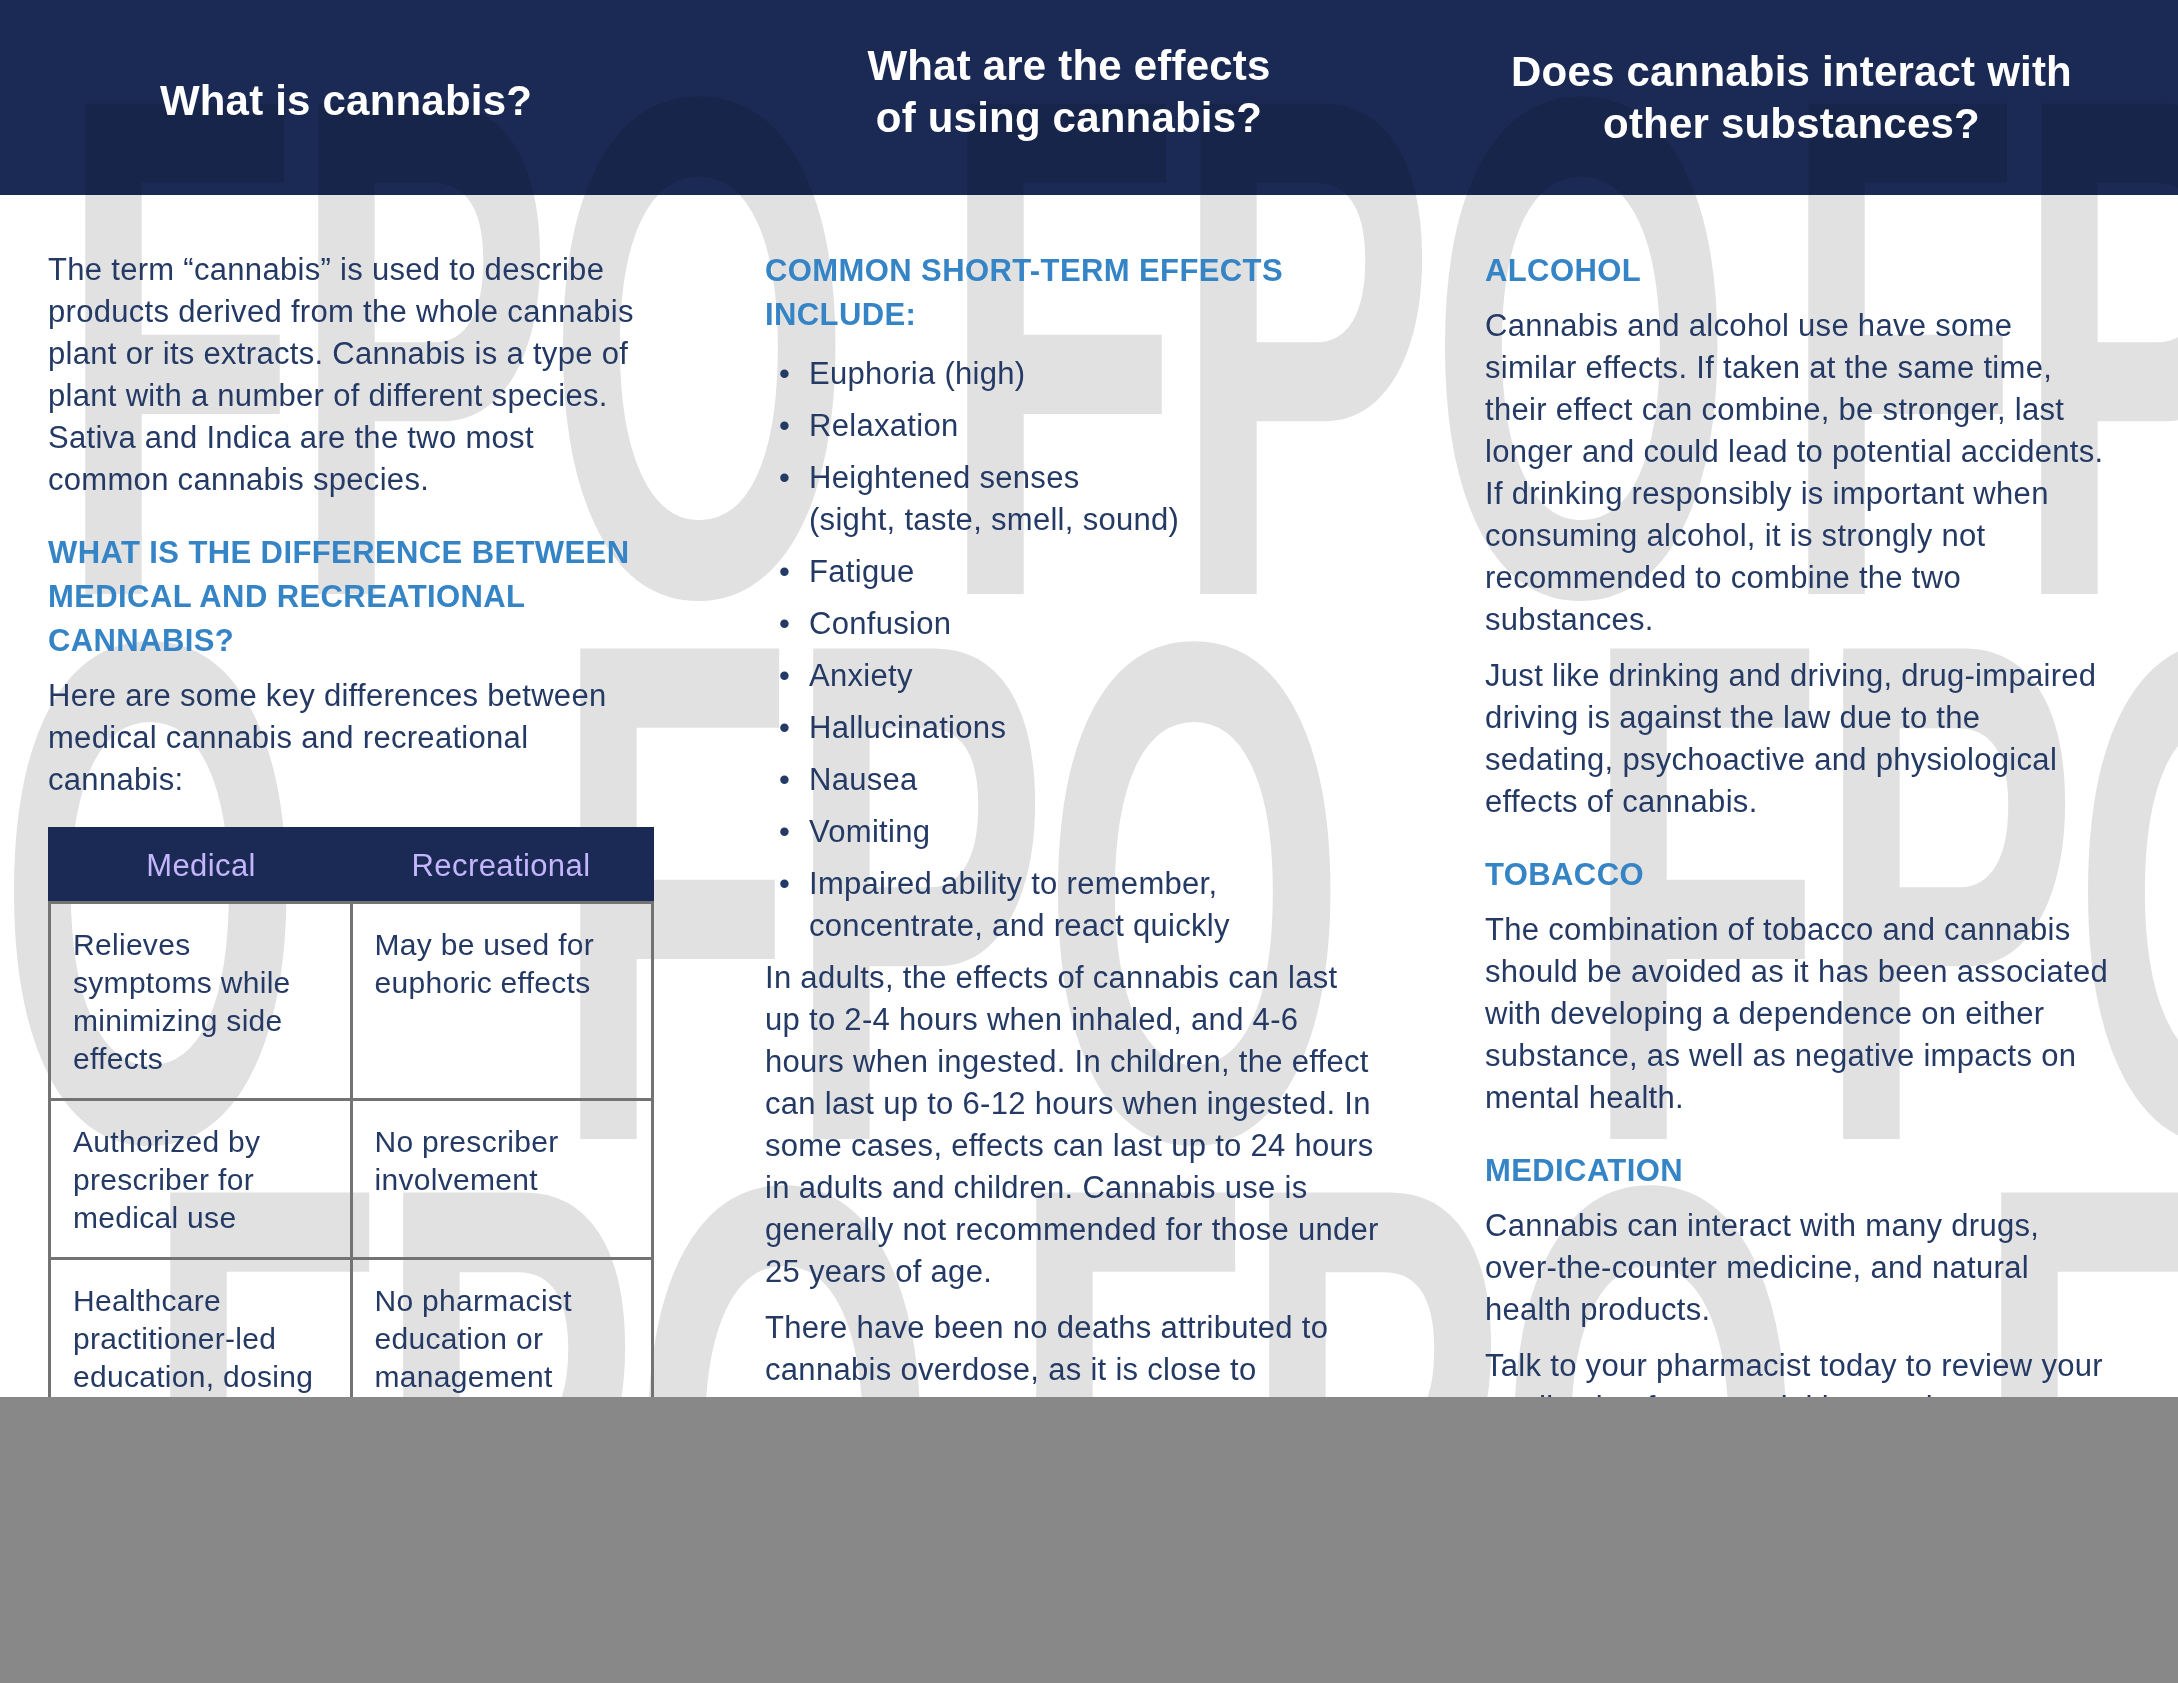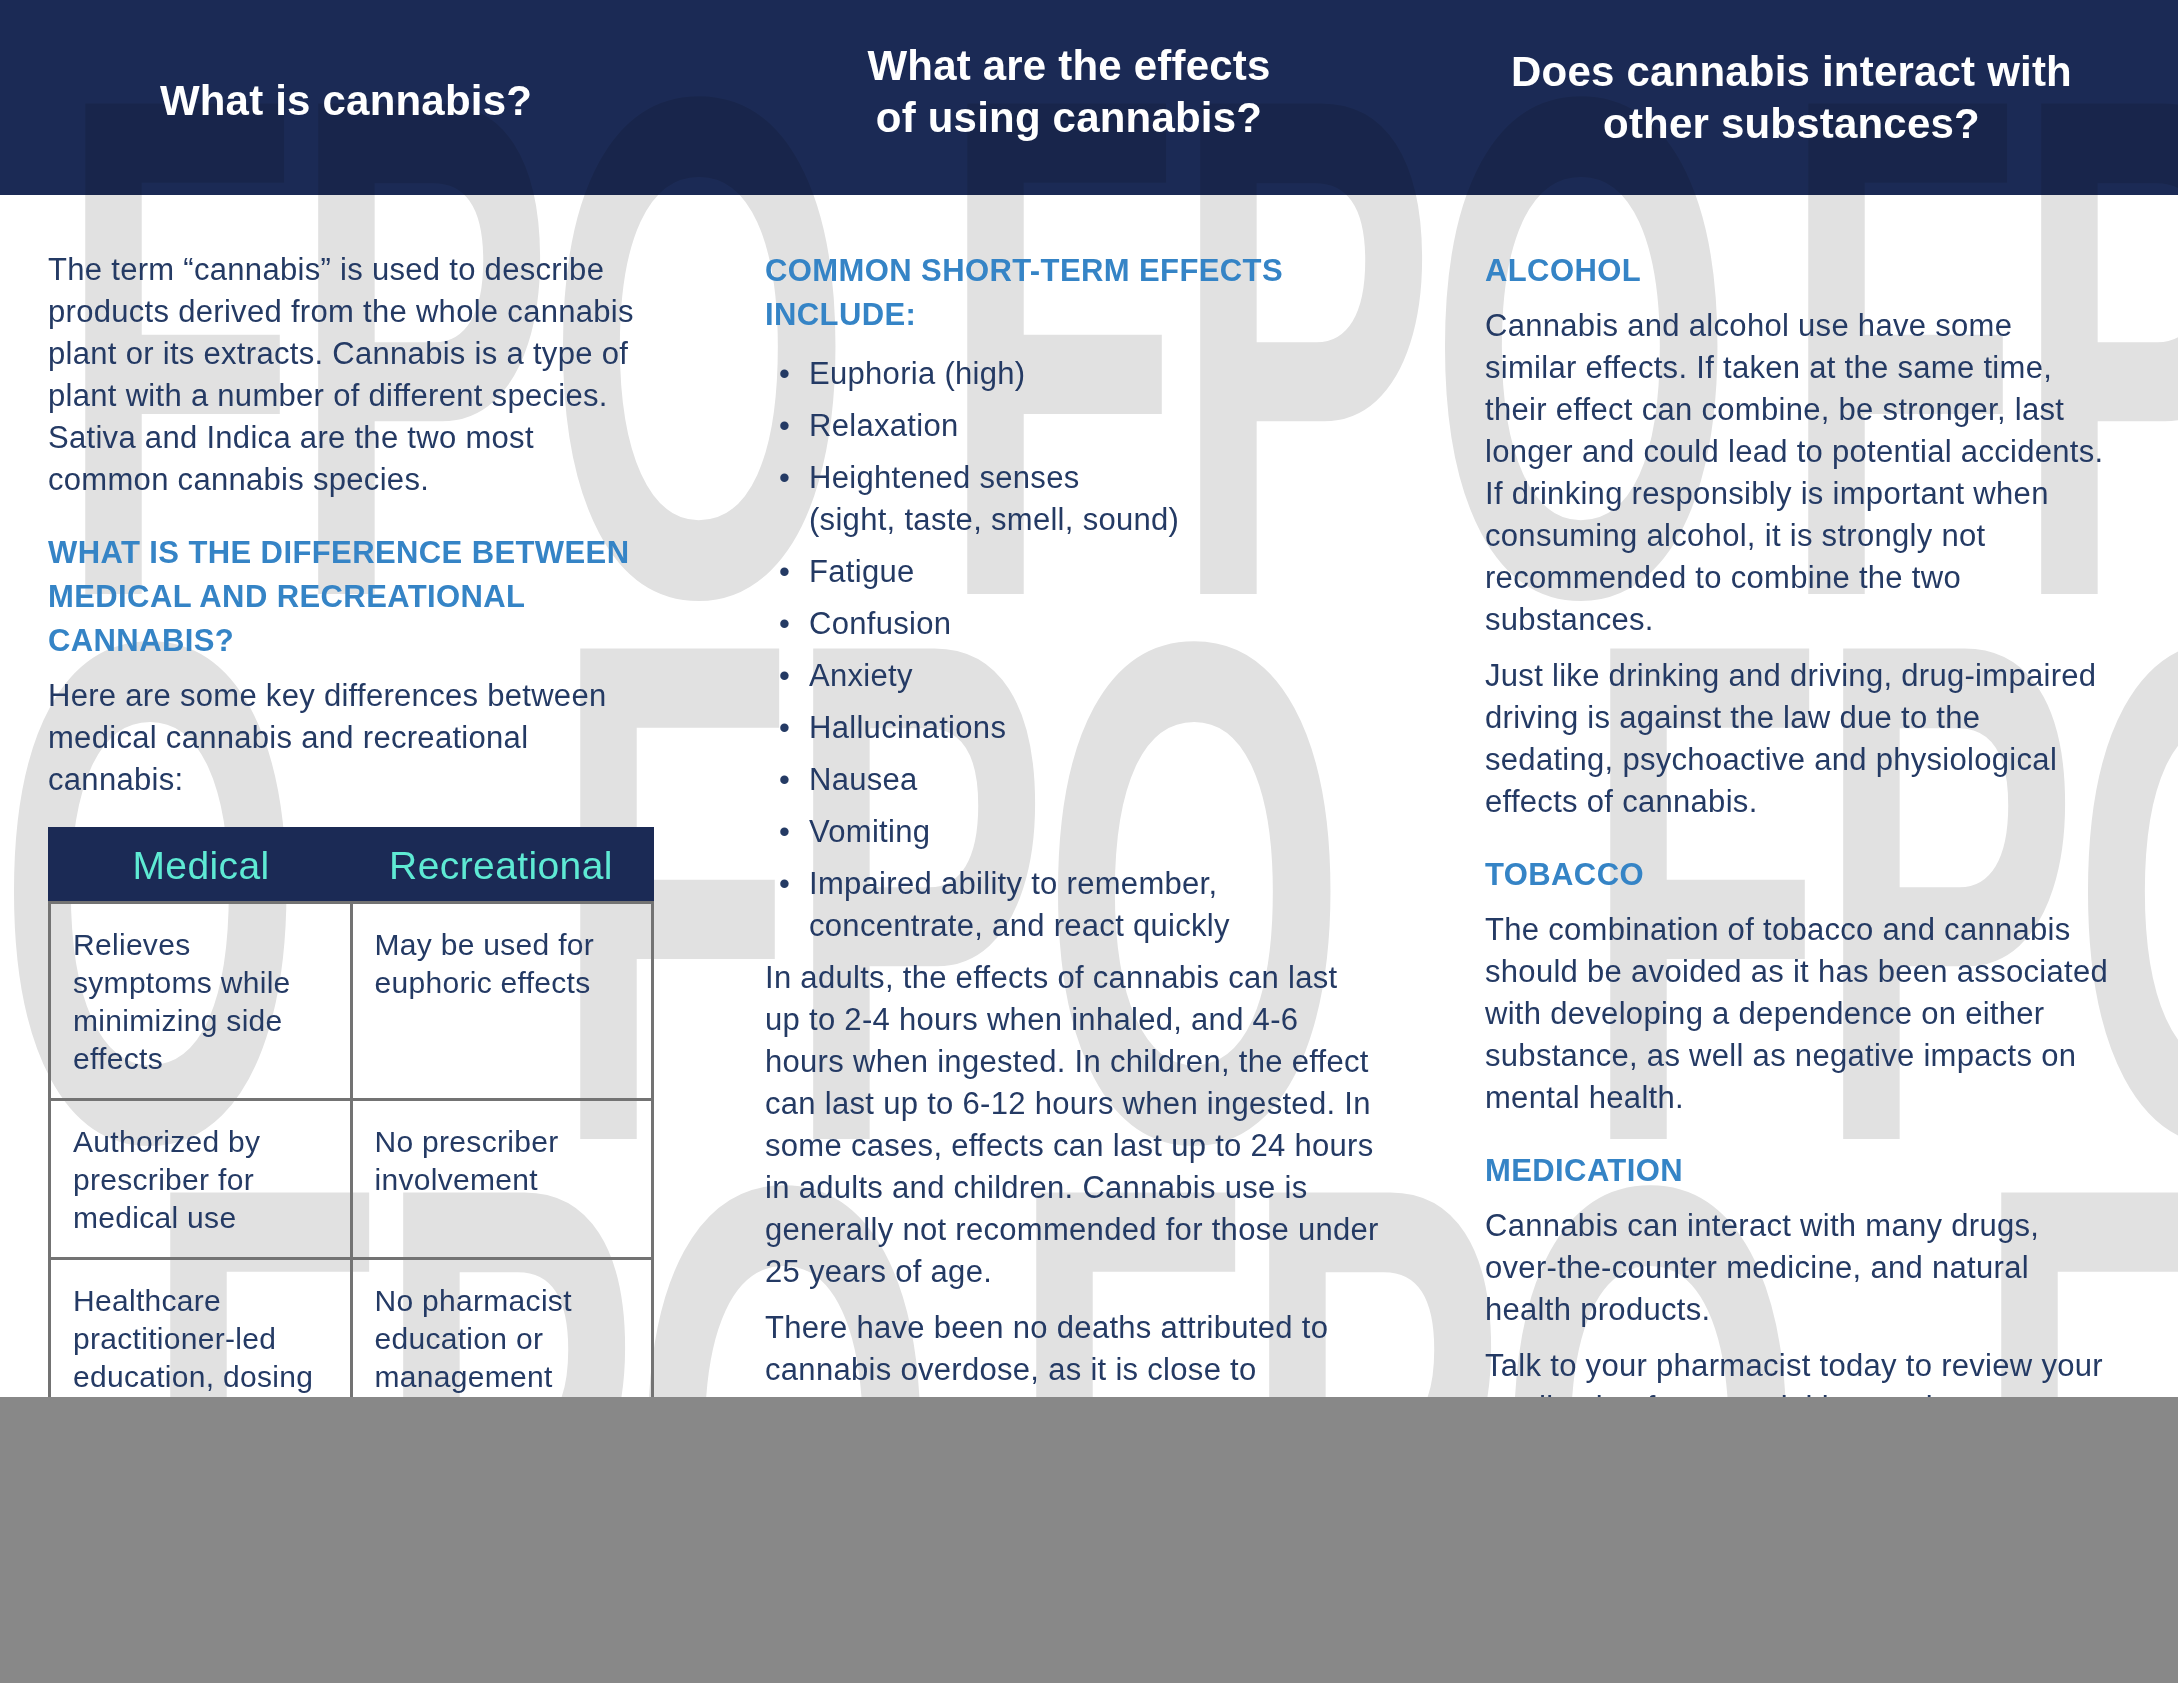--- a/index.html
+++ b/index.html
@@ -39,21 +39,21 @@
   }
   .col p { margin:0 0 14px 0; }
   .mt-section { margin-top:30px; }
 
   
   .diff-table {
     border-collapse:collapse; width:606px; margin-top:26px;
     border:3px solid #1b2a55;
   }
   .diff-table th {
-    background:#1b2a55; color:#5eead4; font-weight:normal; font-size:39px;
+    background:#1b2a55; color:#c4b5fd; font-weight:normal; font-size:31px;
     height:69px; letter-spacing:0.4px;
   }
   .diff-table td {
     border:3px solid #737373; vertical-align:top; width:50%;
     padding:22px 20px 20px 22px; font-size:30px; line-height:38px;
   }
 
   
   .effects-list { list-style:none; margin:16px 0 0 0; padding:0; }
   .effects-list li {

